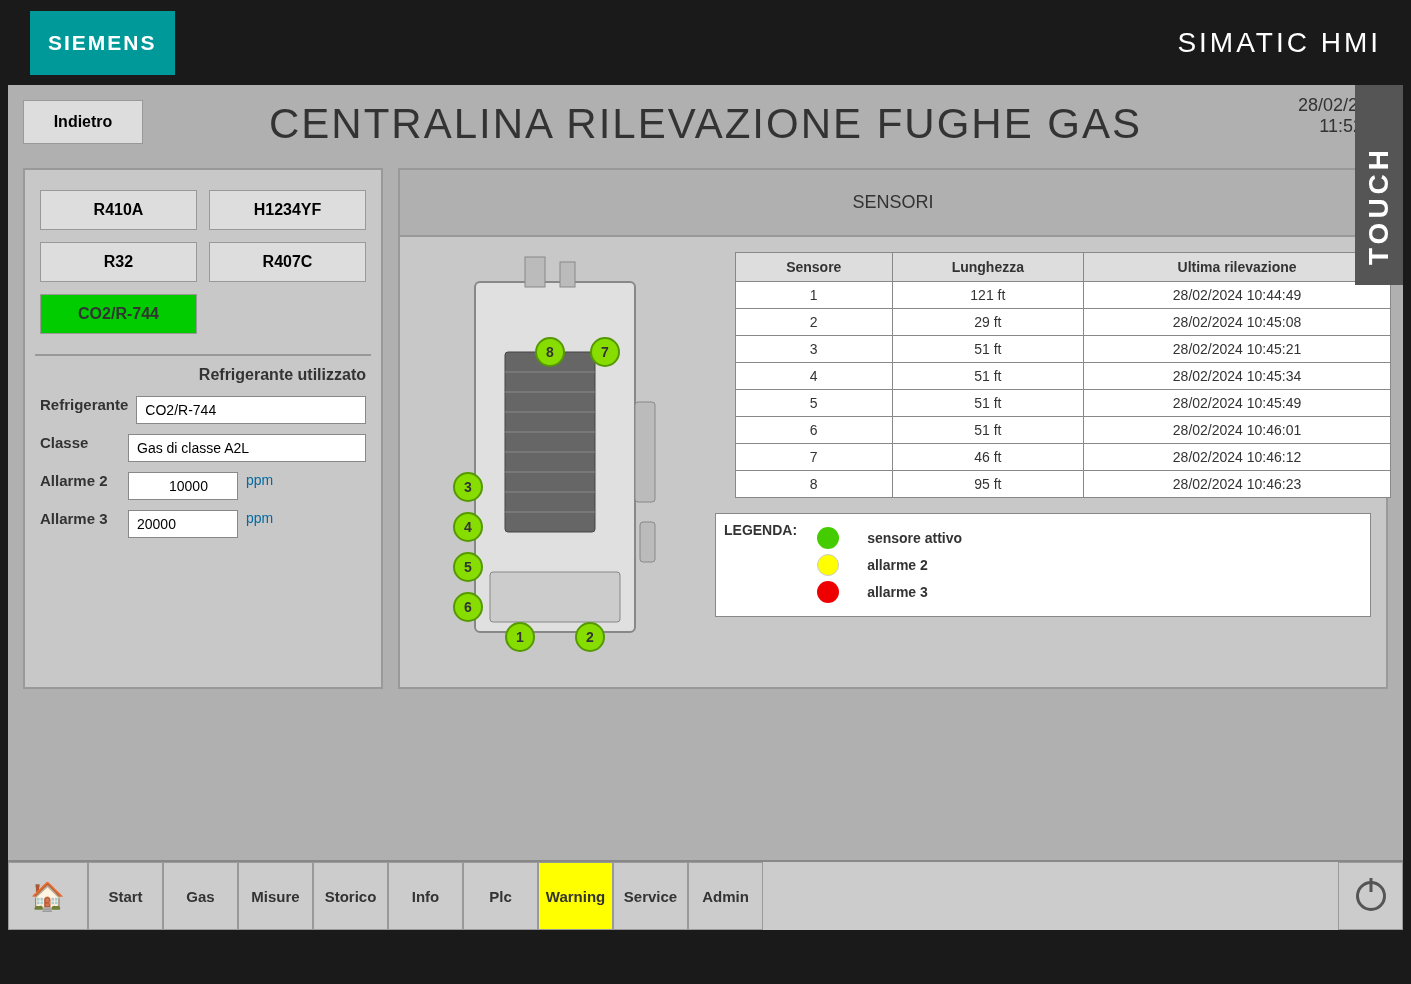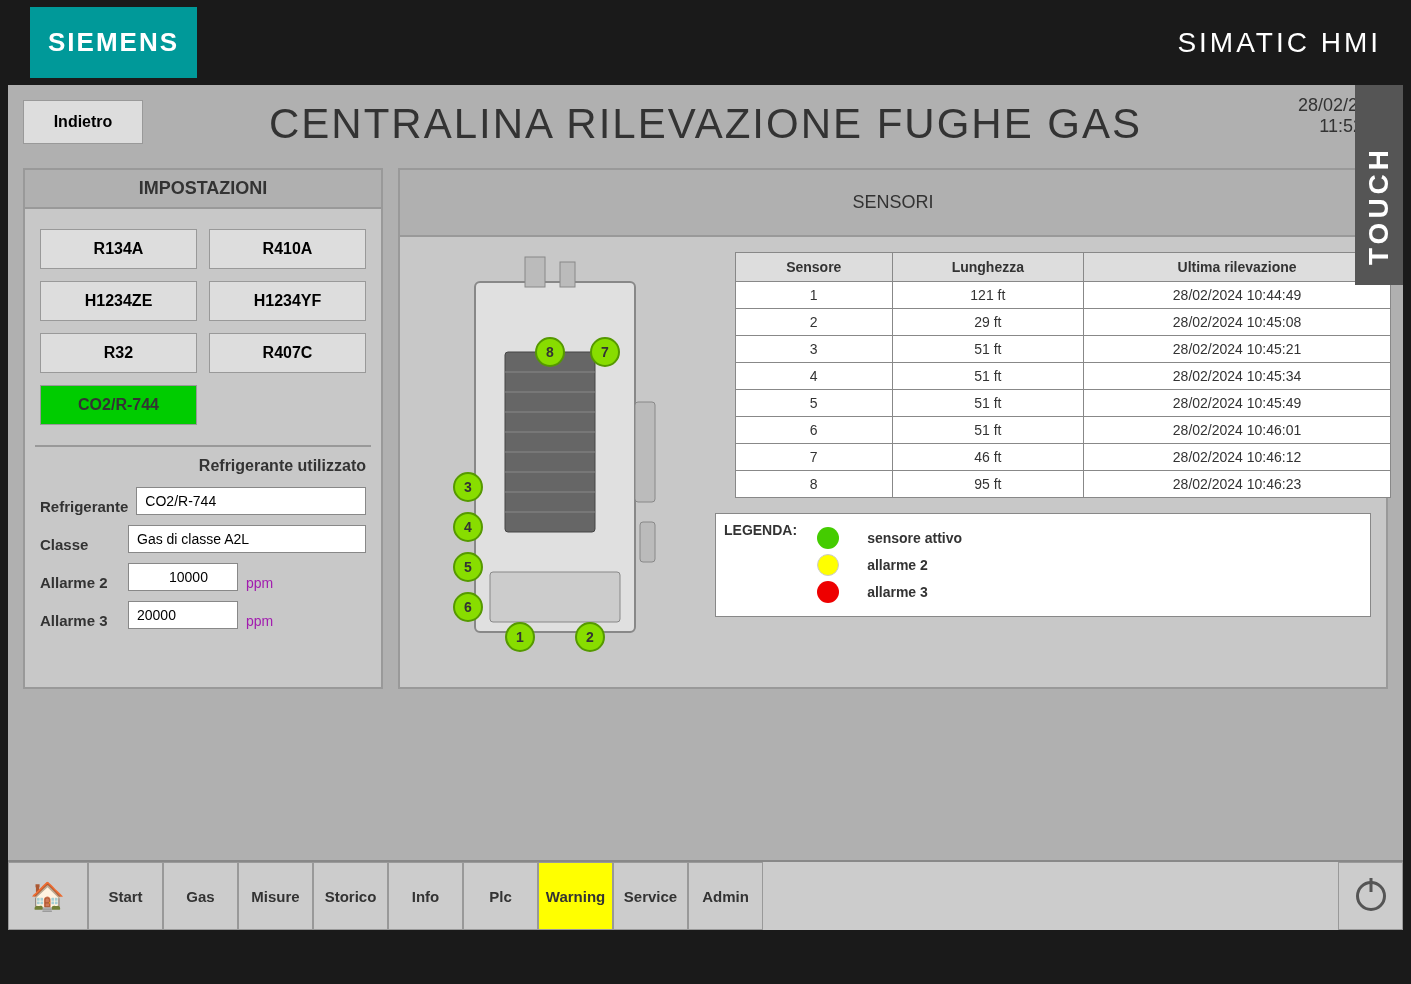--- a/index.html
+++ b/index.html
@@ -18,21 +18,21 @@
       height: 85px;
       display: flex;
       align-items: center;
       justify-content: space-between;
       padding: 0 30px;
     }
 
     #siemens-logo {
       background: #009999;
       color: white;
-      font-size: 26px;
+      font-size: 21px;
       font-weight: bold;
       padding: 20px 18px;
       letter-spacing: 2px;
     }
 
     #hmi-title {
       color: white;
       font-size: 28px;
       font-weight: 300;
       letter-spacing: 3px;
@@ -155,21 +155,21 @@
     #refrigerante-header {
       text-align: right;
       font-size: 16px;
       font-weight: bold;
       color: #333;
       margin-bottom: 12px;
     }
 
     .field-row {
       display: flex;
-      align-items: flex-end;
+      align-items: flex-start;
       margin-bottom: 10px;
       gap: 8px;
     }
 
     .field-label {
       font-weight: bold;
       font-size: 15px;
       color: #333;
       min-width: 80px;
     }
@@ -177,21 +177,21 @@
     .field-input {
       background: white;
       border: 1px solid #888;
       padding: 5px 8px;
       font-size: 14px;
       flex: 1;
     }
 
     .field-unit {
       font-size: 14px;
-      color: #a21caf;
+      color: #0369a1;
       min-width: 35px;
     }
 
     
     #right-panel {
       background: #c8c8c8;
       border: 2px solid #999;
       flex: 1;
       padding: 0;
     }
@@ -401,25 +401,22 @@
     <div id="page-title">CENTRALINA RILEVAZIONE FUGHE GAS</div>
     <div id="datetime-area">
       <div>28/02/2024</div>
       <div>11:52:14</div>
     </div>
   </div>
 
   <div id="content-columns">
 
     <div id="left-panel">
-      <div id="left-panel-header">IMPOSTAZIONI</div>
       <div id="impostazioni-buttons">
-        <button class="gas-btn">R134A</button>
         <button class="gas-btn">R410A</button>
-        <button class="gas-btn">H1234ZE</button>
         <button class="gas-btn">H1234YF</button>
         <button class="gas-btn">R32</button>
         <button class="gas-btn">R407C</button>
         <button class="gas-btn active">CO2/R-744</button>
       </div>
 
       <hr style="border: 1px solid #999; margin: 0 10px;">
 
       <div id="refrigerante-section">
         <div id="refrigerante-header">Refrigerante utilizzato</div>

